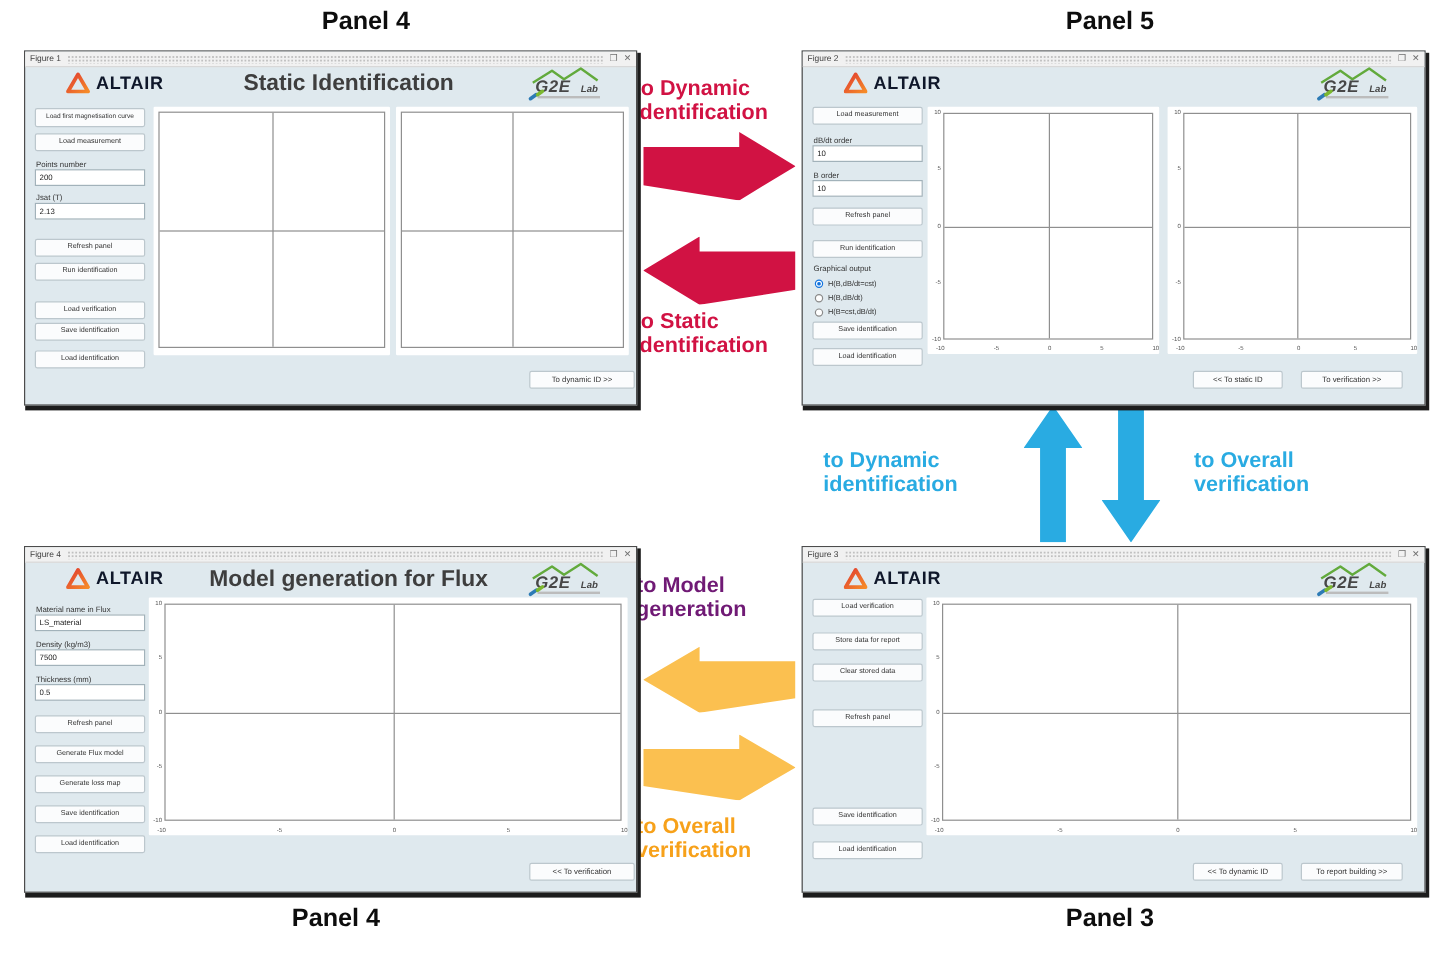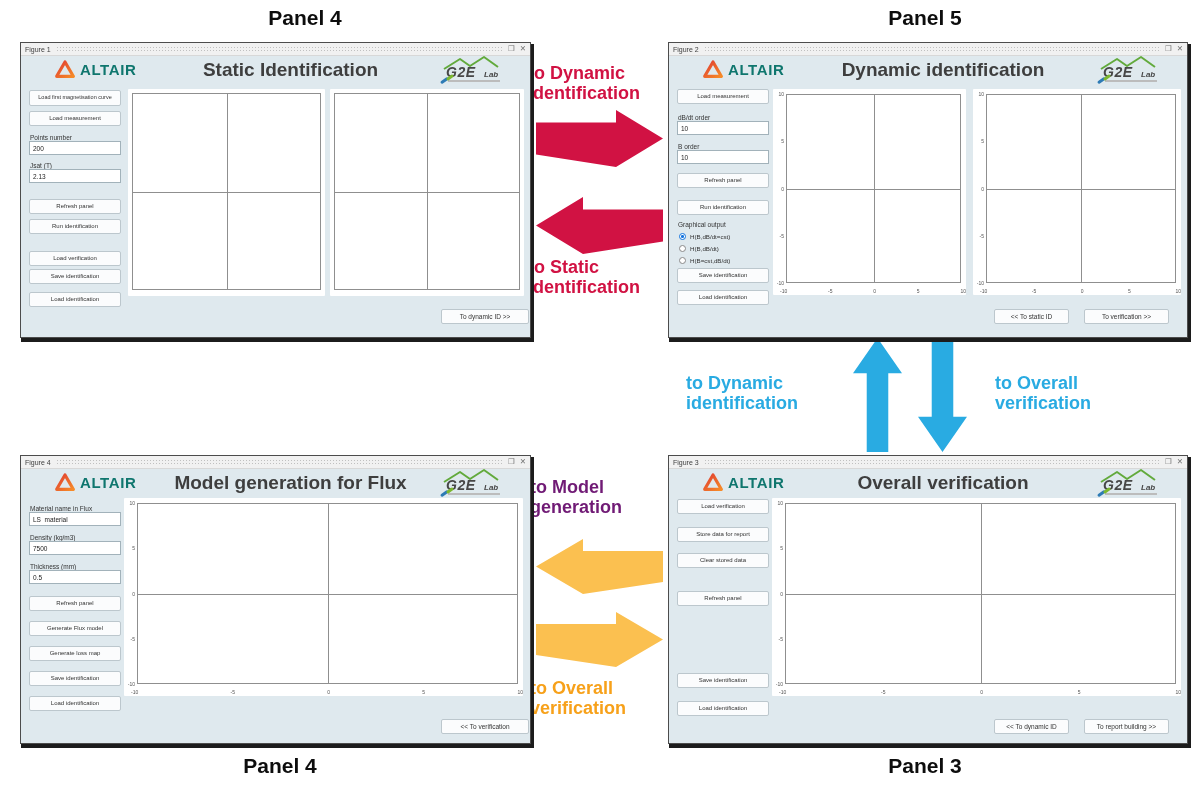--- a/index.html
+++ b/index.html
@@ -25,21 +25,21 @@
   .titlebar{position:absolute;top:0;left:0;right:0;height:13px;background:#f1f1f1;
             border-bottom:1px solid #d8d8d8;display:flex;align-items:center;
             padding:0 4px;gap:5px;box-sizing:border-box;}
   .fig{font-size:7px;color:#3d3d3d;white-space:nowrap;}
   .dots{flex:1;height:7px;background-image:radial-gradient(#c0c0c0 0.7px,transparent 0.8px);
         background-size:3px 3px;}
   .wbtn{font-size:7.5px;color:#6f6f6f;line-height:1;}
 
   
   .altair{position:absolute;left:34px;top:17px;display:flex;align-items:center;gap:5px;}
-  .altair .word{font-size:15px;font-weight:bold;color:#0f766e;letter-spacing:0.6px;}
+  .altair .word{font-size:15px;font-weight:bold;color:#0f172a;letter-spacing:0.6px;}
   .wtitle{position:absolute;top:16px;left:115px;right:85px;text-align:center;
           font-size:19px;font-weight:bold;color:#3e3e3e;}
   .g2e{position:absolute;right:12px;top:12px;width:78px;height:32px;text-align:right;}
   .g2e .main{position:absolute;left:6px;top:9px;font-style:italic;font-weight:bold;
              font-size:14px;color:#474747;letter-spacing:0.5px;}
   .g2e .lab{position:absolute;left:44px;top:15px;font-style:italic;font-weight:bold;
             font-size:8px;color:#474747;}
   .g2e svg{position:absolute;left:0;top:0;}
   .g2e .tagline{position:absolute;left:8px;top:25px;width:52px;height:1.5px;background:#bcbcbc;}
   .g2e .swoosh-b{position:absolute;left:0px;top:24px;width:9px;height:3px;background:#2d7bb5;
@@ -171,21 +171,20 @@
     <span class="dots"></span>
     <span class="wbtn">❐</span>
     <span class="wbtn">✕</span>
   </div>
   <div class="altair">
     <svg width="20" height="18" viewBox="0 0 20 18">
       <path d="M10 2 L18.3 16.3 L1.7 16.3 Z" fill="none" stroke="url(#agrad)" stroke-width="3.2" stroke-linejoin="round"></path>
     </svg>
     <span class="word">ALTAIR</span>
   </div>
-  <div class="wtitle">Dynamic identification</div>
   <div class="g2e">
     <svg width="78" height="32" viewBox="0 0 78 32">
       <path d="M4 14 L20 4 L30 11 L44 2 L58 12" fill="none" stroke="#62aa3c" stroke-width="2" stroke-linejoin="round"></path>
     </svg>
     <span class="main">G2E</span>
     <span class="lab">Lab</span>
     <span class="tagline"></span>
     <span class="swoosh-b"></span>
     <span class="swoosh-g"></span>
   </div>
@@ -258,21 +257,20 @@
     <span class="dots"></span>
     <span class="wbtn">❐</span>
     <span class="wbtn">✕</span>
   </div>
   <div class="altair">
     <svg width="20" height="18" viewBox="0 0 20 18">
       <path d="M10 2 L18.3 16.3 L1.7 16.3 Z" fill="none" stroke="url(#agrad)" stroke-width="3.2" stroke-linejoin="round"></path>
     </svg>
     <span class="word">ALTAIR</span>
   </div>
-  <div class="wtitle">Overall verification</div>
   <div class="g2e">
     <svg width="78" height="32" viewBox="0 0 78 32">
       <path d="M4 14 L20 4 L30 11 L44 2 L58 12" fill="none" stroke="#62aa3c" stroke-width="2" stroke-linejoin="round"></path>
     </svg>
     <span class="main">G2E</span>
     <span class="lab">Lab</span>
     <span class="tagline"></span>
     <span class="swoosh-b"></span>
     <span class="swoosh-g"></span>
   </div>

